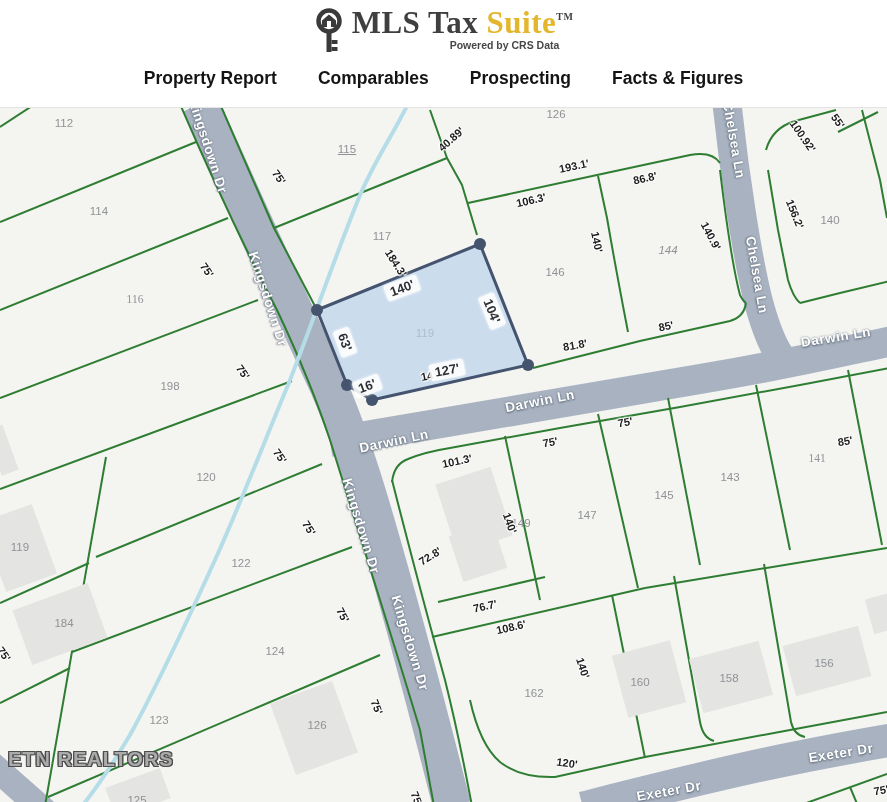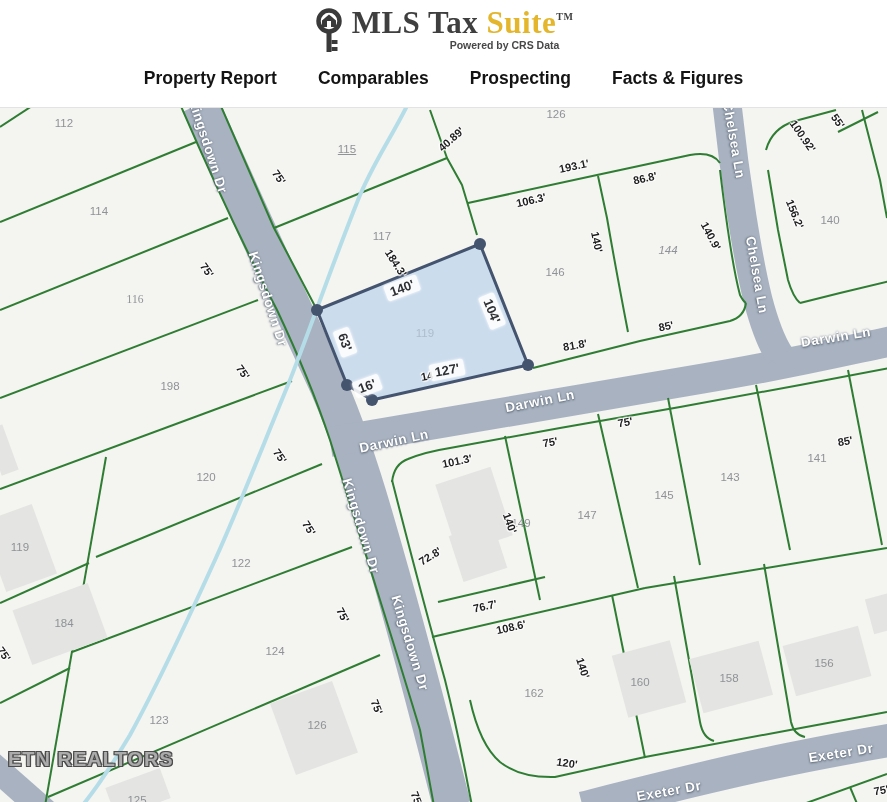--- a/index.html
+++ b/index.html
@@ -174,21 +174,21 @@
       <div class="maplabel parcel-number faint" style="left: 425px; top: 226px; transform: translate(-50%, -50%) rotate(0deg);">119</div>
       <div class="maplabel parcel-number" style="left: 206px; top: 370px; transform: translate(-50%, -50%) rotate(0deg);">120</div>
       <div class="maplabel parcel-number" style="left: 64px; top: 516px; transform: translate(-50%, -50%) rotate(0deg);">184</div>
       <div class="maplabel parcel-number" style="left: 241px; top: 456px; transform: translate(-50%, -50%) rotate(0deg);">122</div>
       <div class="maplabel parcel-number" style="left: 111px; top: 613px; transform: translate(-50%, -50%) rotate(0deg); margin-left: 48px;">123</div>
       <div class="maplabel parcel-number" style="left: 275px; top: 544px; transform: translate(-50%, -50%) rotate(0deg);">124</div>
       <div class="maplabel parcel-number" style="left: 137px; top: 693px; transform: translate(-50%, -50%) rotate(0deg);">125</div>
       <div class="maplabel parcel-number" style="left: 556px; top: 7px; transform: translate(-50%, -50%) rotate(0deg);">126</div>
       <div class="maplabel parcel-number" style="left: 317px; top: 618px; transform: translate(-50%, -50%) rotate(0deg);">126</div>
       <div class="maplabel parcel-number" style="left: 830px; top: 113px; transform: translate(-50%, -50%) rotate(0deg);">140</div>
-      <div class="maplabel parcel-number" style="left: 817px; top: 351px; transform: translate(-50%, -50%) rotate(0deg);">141</div>
+      <div class="maplabel parcel-number" style="left: 817px; top: 351px; transform: translate(-50%, -50%) rotate(0deg); font-family: Liberation Serif, serif;">141</div>
       <div class="maplabel parcel-number" style="left: 730px; top: 370px; transform: translate(-50%, -50%) rotate(0deg);">143</div>
       <div class="maplabel parcel-number" style="left: 668px; top: 143px; transform: translate(-50%, -50%) rotate(0deg); font-style: italic;">144</div>
       <div class="maplabel parcel-number" style="left: 664px; top: 388px; transform: translate(-50%, -50%) rotate(0deg);">145</div>
       <div class="maplabel parcel-number" style="left: 555px; top: 165px; transform: translate(-50%, -50%) rotate(0deg);">146</div>
       <div class="maplabel parcel-number" style="left: 570px; top: 408px; transform: translate(-50%, -50%) rotate(0deg); margin-left: 17px;">147</div>
       <div class="maplabel parcel-number" style="left: 473px; top: 416px; transform: translate(-50%, -50%) rotate(0deg); margin-left: 48px;">149</div>
       <div class="maplabel parcel-number" style="left: 824px; top: 556px; transform: translate(-50%, -50%) rotate(0deg);">156</div>
       <div class="maplabel parcel-number" style="left: 729px; top: 571px; transform: translate(-50%, -50%) rotate(0deg);">158</div>
       <div class="maplabel parcel-number" style="left: 640px; top: 575px; transform: translate(-50%, -50%) rotate(0deg);">160</div>
       <div class="maplabel parcel-number" style="left: 534px; top: 586px; transform: translate(-50%, -50%) rotate(0deg);">162</div>

